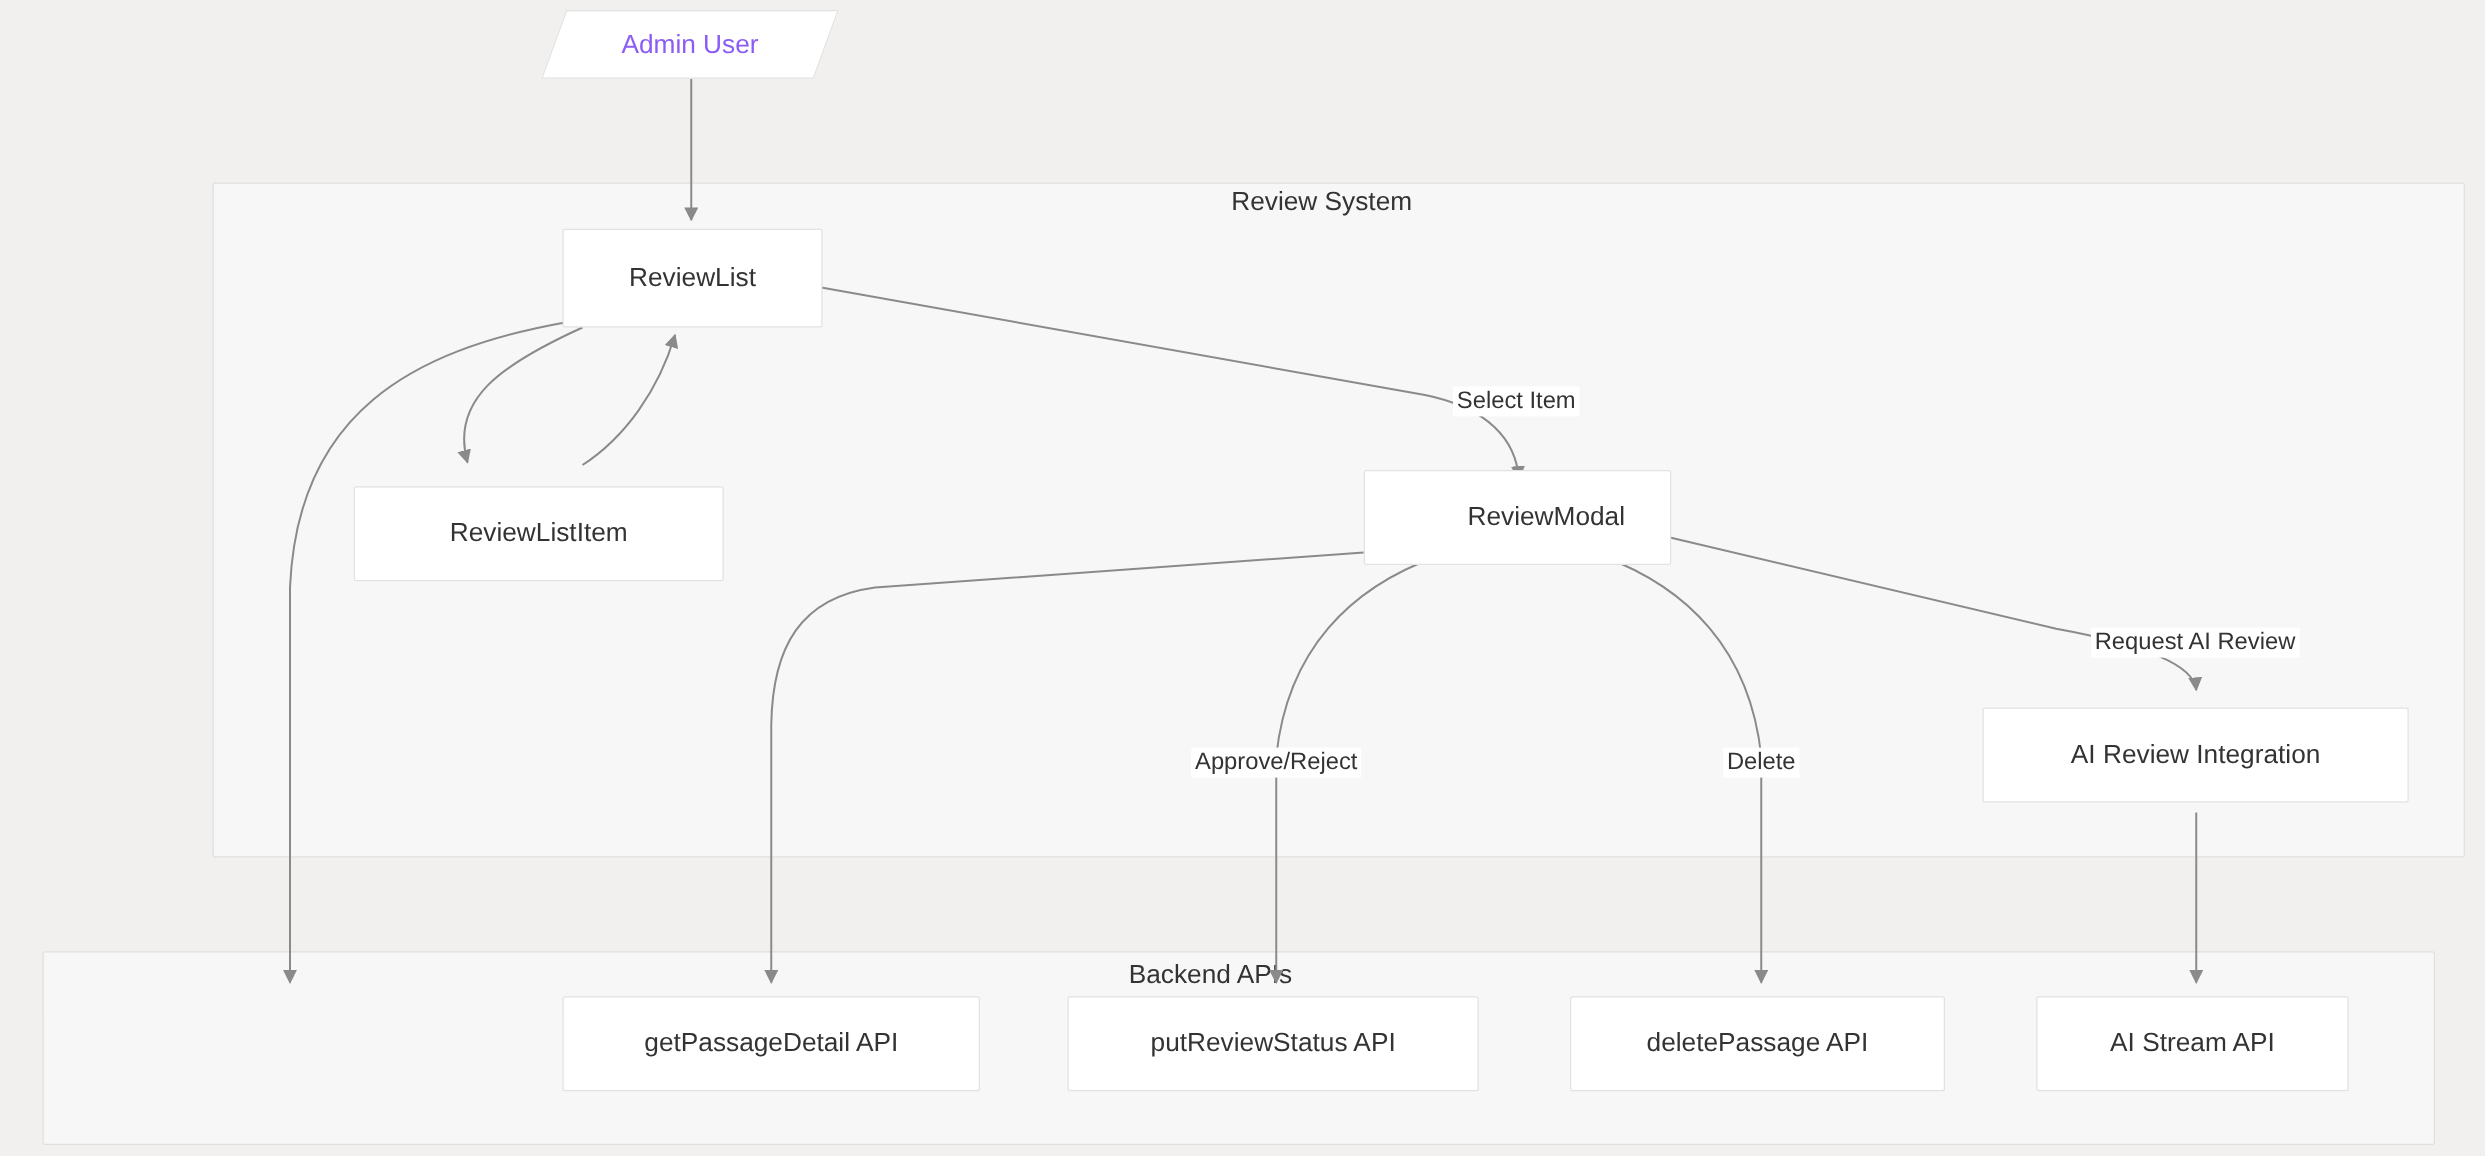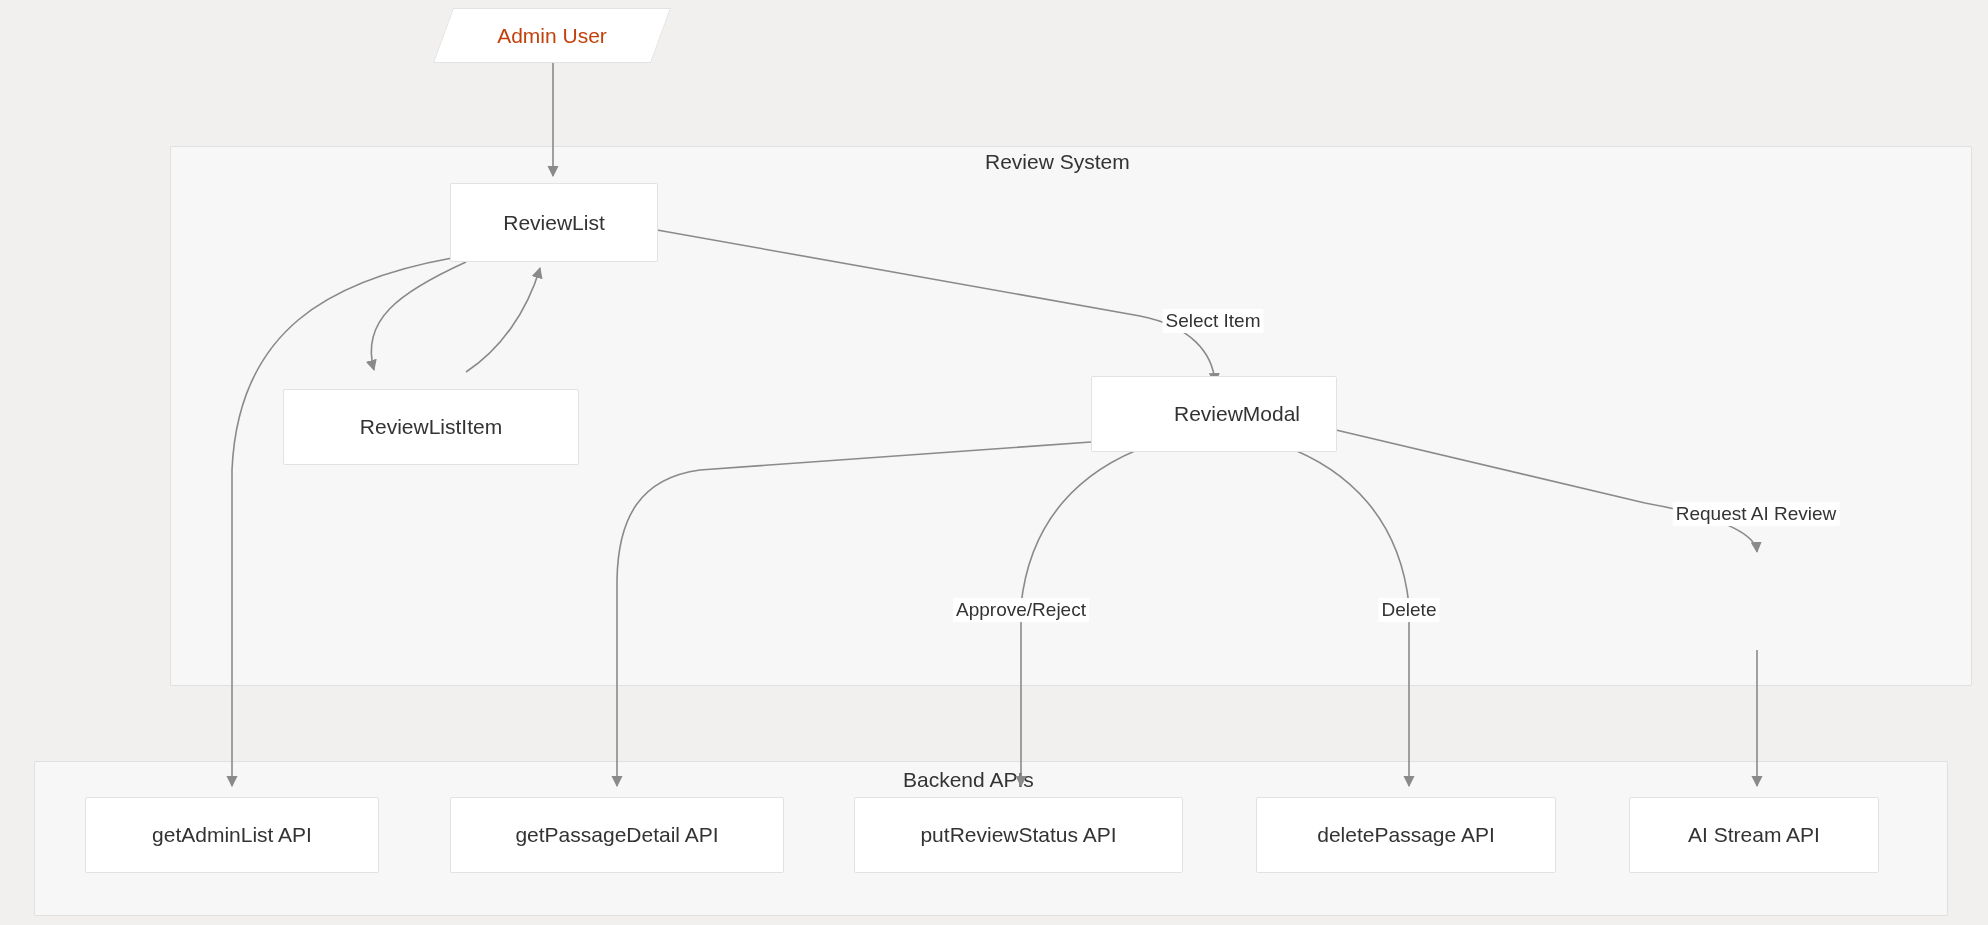--- a/index.html
+++ b/index.html
@@ -48,21 +48,21 @@
     display: flex;
     align-items: center;
     justify-content: center;
     color: #333333;
     font-size: 21px;
     white-space: nowrap;
   }
   .node-parallelogram {
     position: absolute;
     box-sizing: border-box;
-    color: #c2410c;
+    color: #8b5cf6;
     font-size: 21px;
     display: flex;
     align-items: center;
     justify-content: center;
     white-space: nowrap;
   }
   .node-parallelogram .skewbox {
     position: absolute;
     left: 0; top: 0; right: 0; bottom: 0;
     background: #ffffff;
@@ -136,24 +136,24 @@
   </div>
 
   <div class="node" style="left:283px; top:389px; width:296px; height:76px;">
     <span>ReviewListItem</span>
   </div>
 
   <div class="node" style="left:1091px; top:376px; width:246px; height:76px;padding-left:46px;">
     <span>ReviewModal</span>
   </div>
 
+  <div class="node" style="left:1586px; top:566px; width:341px; height:76px;">
+    <span>AI Review Integration</span>
+  </div>
 
-  <div class="node" style="left:85px; top:797px; width:294px; height:76px;">
-    <span>getAdminList API</span>
-  </div>
 
   <div class="node" style="left:450px; top:797px; width:334px; height:76px;">
     <span>getPassageDetail API</span>
   </div>
 
   <div class="node" style="left:854px; top:797px; width:329px; height:76px;">
     <span>putReviewStatus API</span>
   </div>
 
   <div class="node" style="left:1256px; top:797px; width:300px; height:76px;">

